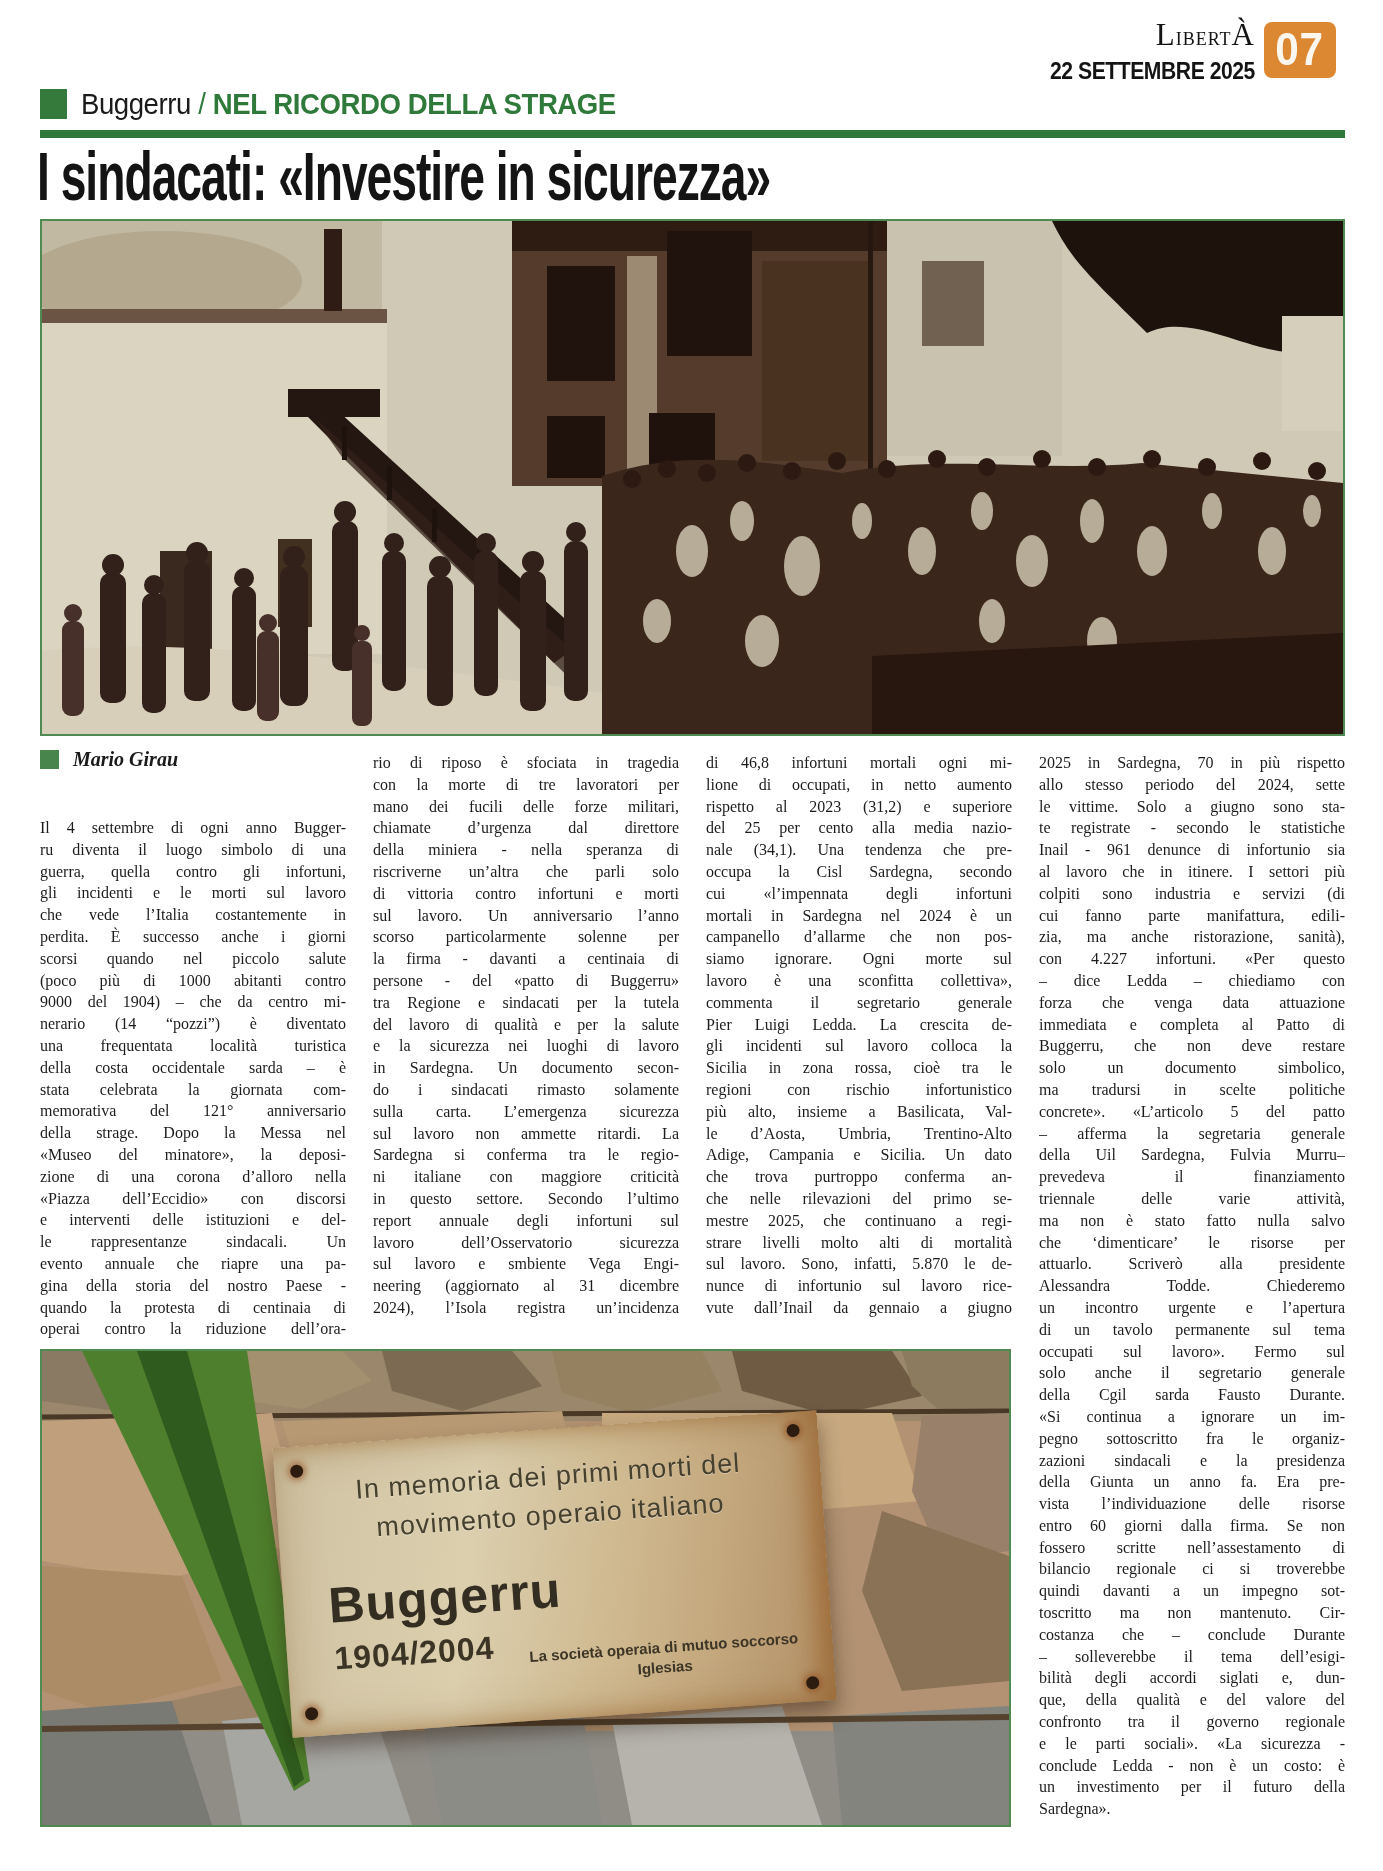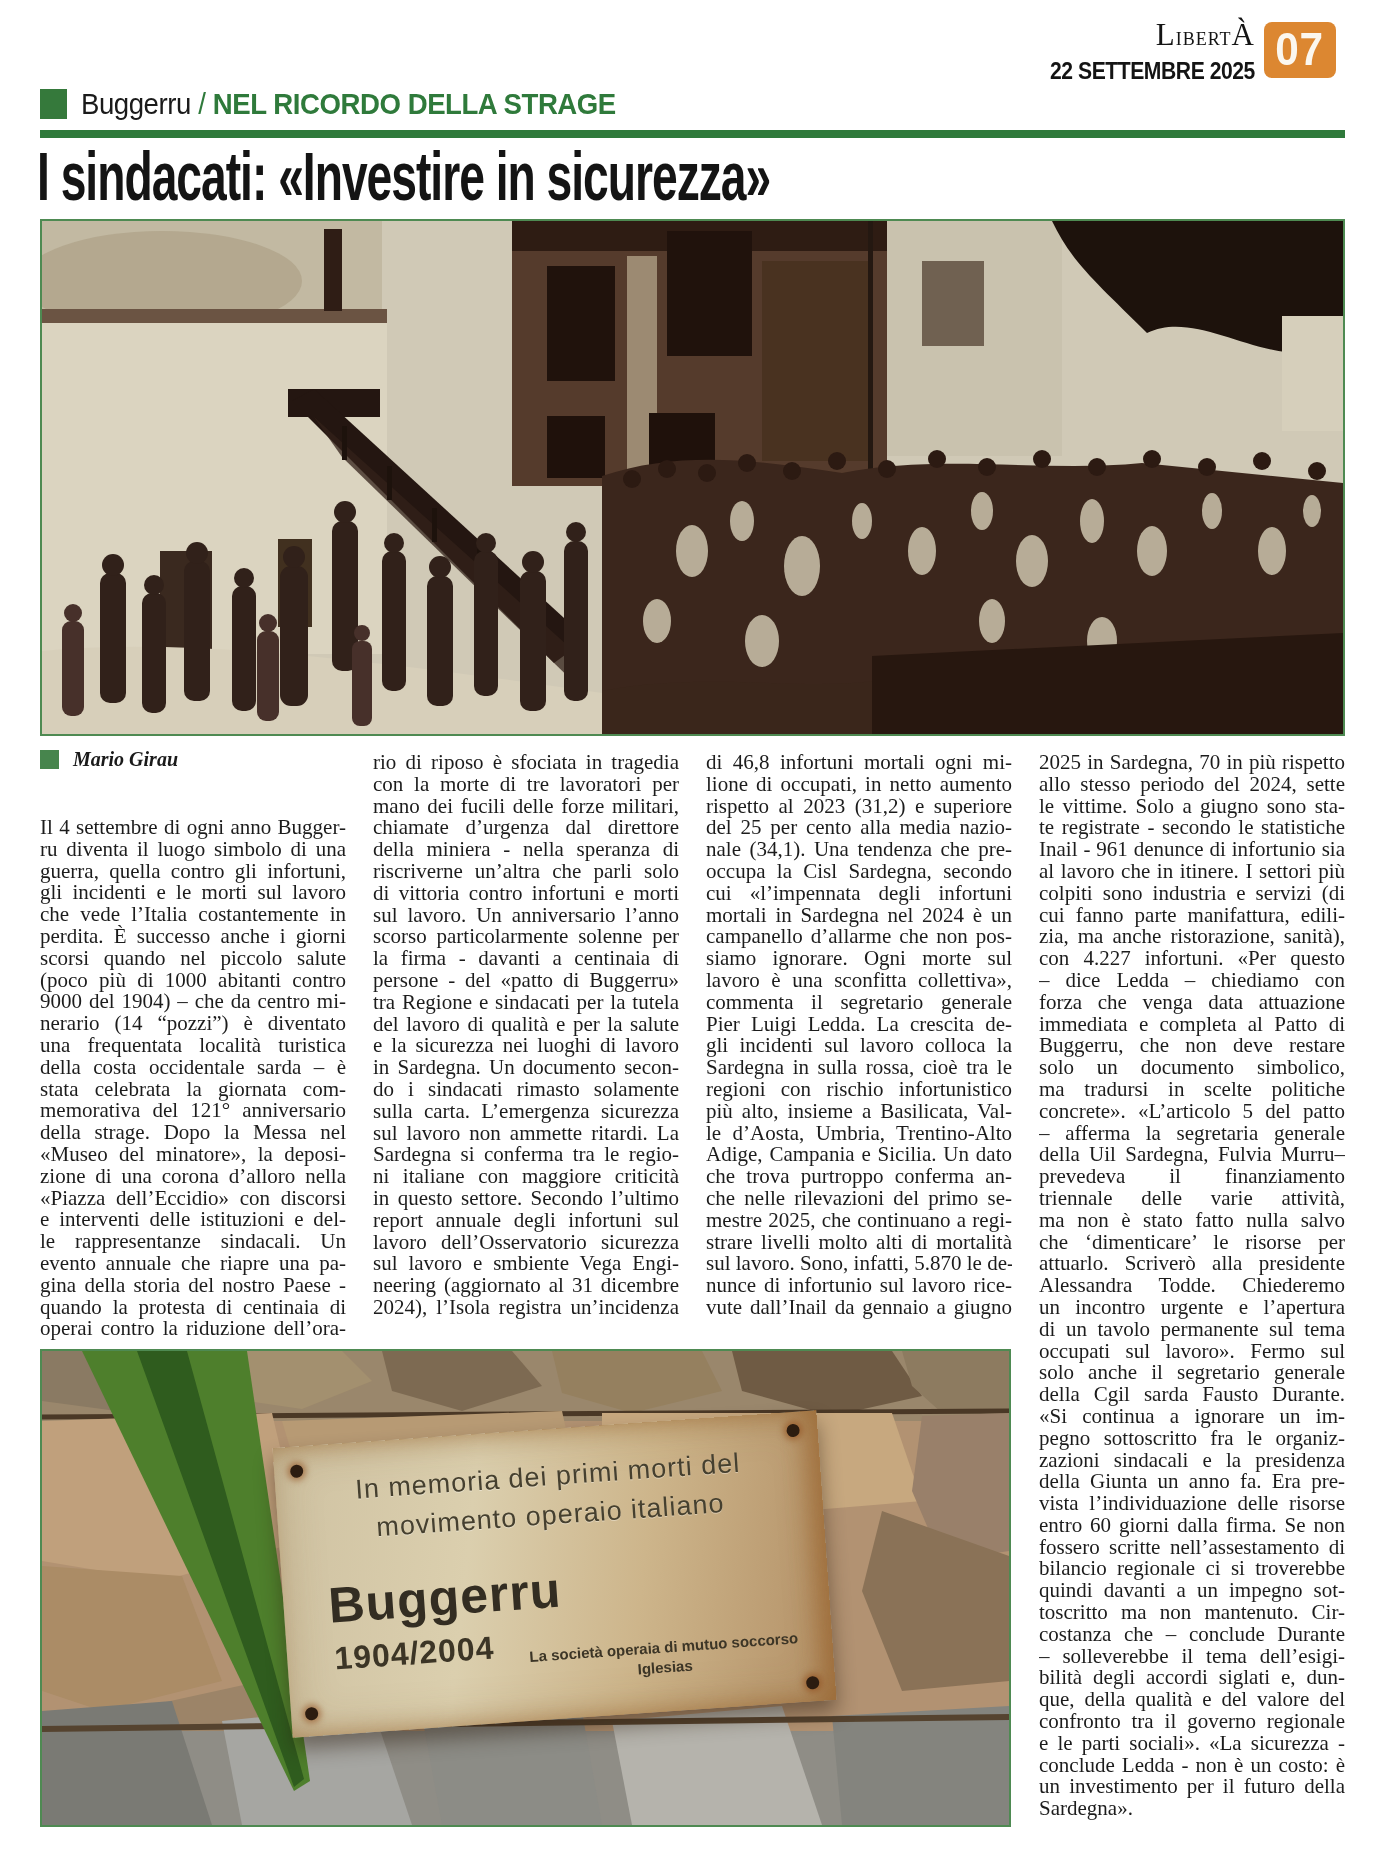--- a/index.html
+++ b/index.html
@@ -47,21 +47,21 @@
   .pl-title{margin:30px 0 0 45px;font-size:50px;font-weight:700;color:#332d22;letter-spacing:1px;}
   .pl-years{margin:6px 0 0 47px;font-size:32px;font-weight:700;color:#3c3526;letter-spacing:1px;}
   .pl-org{position:absolute;right:34px;bottom:34px;text-align:center;font-size:15px;font-weight:700;color:#3c3526;line-height:20px;}
   .screw{position:absolute;width:13px;height:13px;border-radius:50%;background:#2c1c10;box-shadow:0 0 6px 3px rgba(140,70,20,.55);}
   .screw.tl{left:16px;top:18px;} .screw.tr{right:18px;top:12px;}
   .screw.bl{left:14px;bottom:16px;} .screw.br{right:16px;bottom:12px;}
   
   .byline{position:absolute;left:40px;top:748px;display:flex;align-items:center;}
   .byline-square{width:19px;height:19px;background:#47854d;margin-right:14px;}
   .byline-name{font-size:20px;font-weight:700;font-style:italic;color:#1a1a1a;}
-  .col{position:absolute;width:306px;font-size:21px;line-height:21.8px;color:#1c1c1c;overflow:hidden;}
+  .col{position:absolute;width:306px;font-size:16px;line-height:21.8px;color:#1c1c1c;overflow:hidden;}
   .col .line{text-align:justify;text-align-last:justify;white-space:nowrap;}
   .col-1{left:40px;top:794px;height:526px;margin-top:23px;}
   .col-2{left:373px;top:752px;height:570px;}
   .col-3{left:706px;top:752px;height:570px;}
   .col-4{left:1039px;top:752px;height:1075px;}
   .col-4 .line:last-child{text-align-last:left;}
 </style>
 </head>
 <body>
 
@@ -266,21 +266,21 @@
     <div class="line">nale (34,1). Una tendenza che pre-</div>
     <div class="line">occupa la Cisl Sardegna, secondo</div>
     <div class="line">cui «l’impennata degli infortuni</div>
     <div class="line">mortali in Sardegna nel 2024 è un</div>
     <div class="line">campanello d’allarme che non pos-</div>
     <div class="line">siamo ignorare. Ogni morte sul</div>
     <div class="line">lavoro è una sconfitta collettiva»,</div>
     <div class="line">commenta il segretario generale</div>
     <div class="line">Pier Luigi Ledda. La crescita de-</div>
     <div class="line">gli incidenti sul lavoro colloca la</div>
-    <div class="line">Sardegna in sulla rossa, cioè tra le</div>
+    <div class="line">Sicilia in zona rossa, cioè tra le</div>
     <div class="line">regioni con rischio infortunistico</div>
     <div class="line">più alto, insieme a Basilicata, Val-</div>
     <div class="line">le d’Aosta, Umbria, Trentino-Alto</div>
     <div class="line">Adige, Campania e Sicilia. Un dato</div>
     <div class="line">che trova purtroppo conferma an-</div>
     <div class="line">che nelle rilevazioni del primo se-</div>
     <div class="line">mestre 2025, che continuano a regi-</div>
     <div class="line">strare livelli molto alti di mortalità</div>
     <div class="line">sul lavoro. Sono, infatti, 5.870 le de-</div>
     <div class="line">nunce di infortunio sul lavoro rice-</div>

